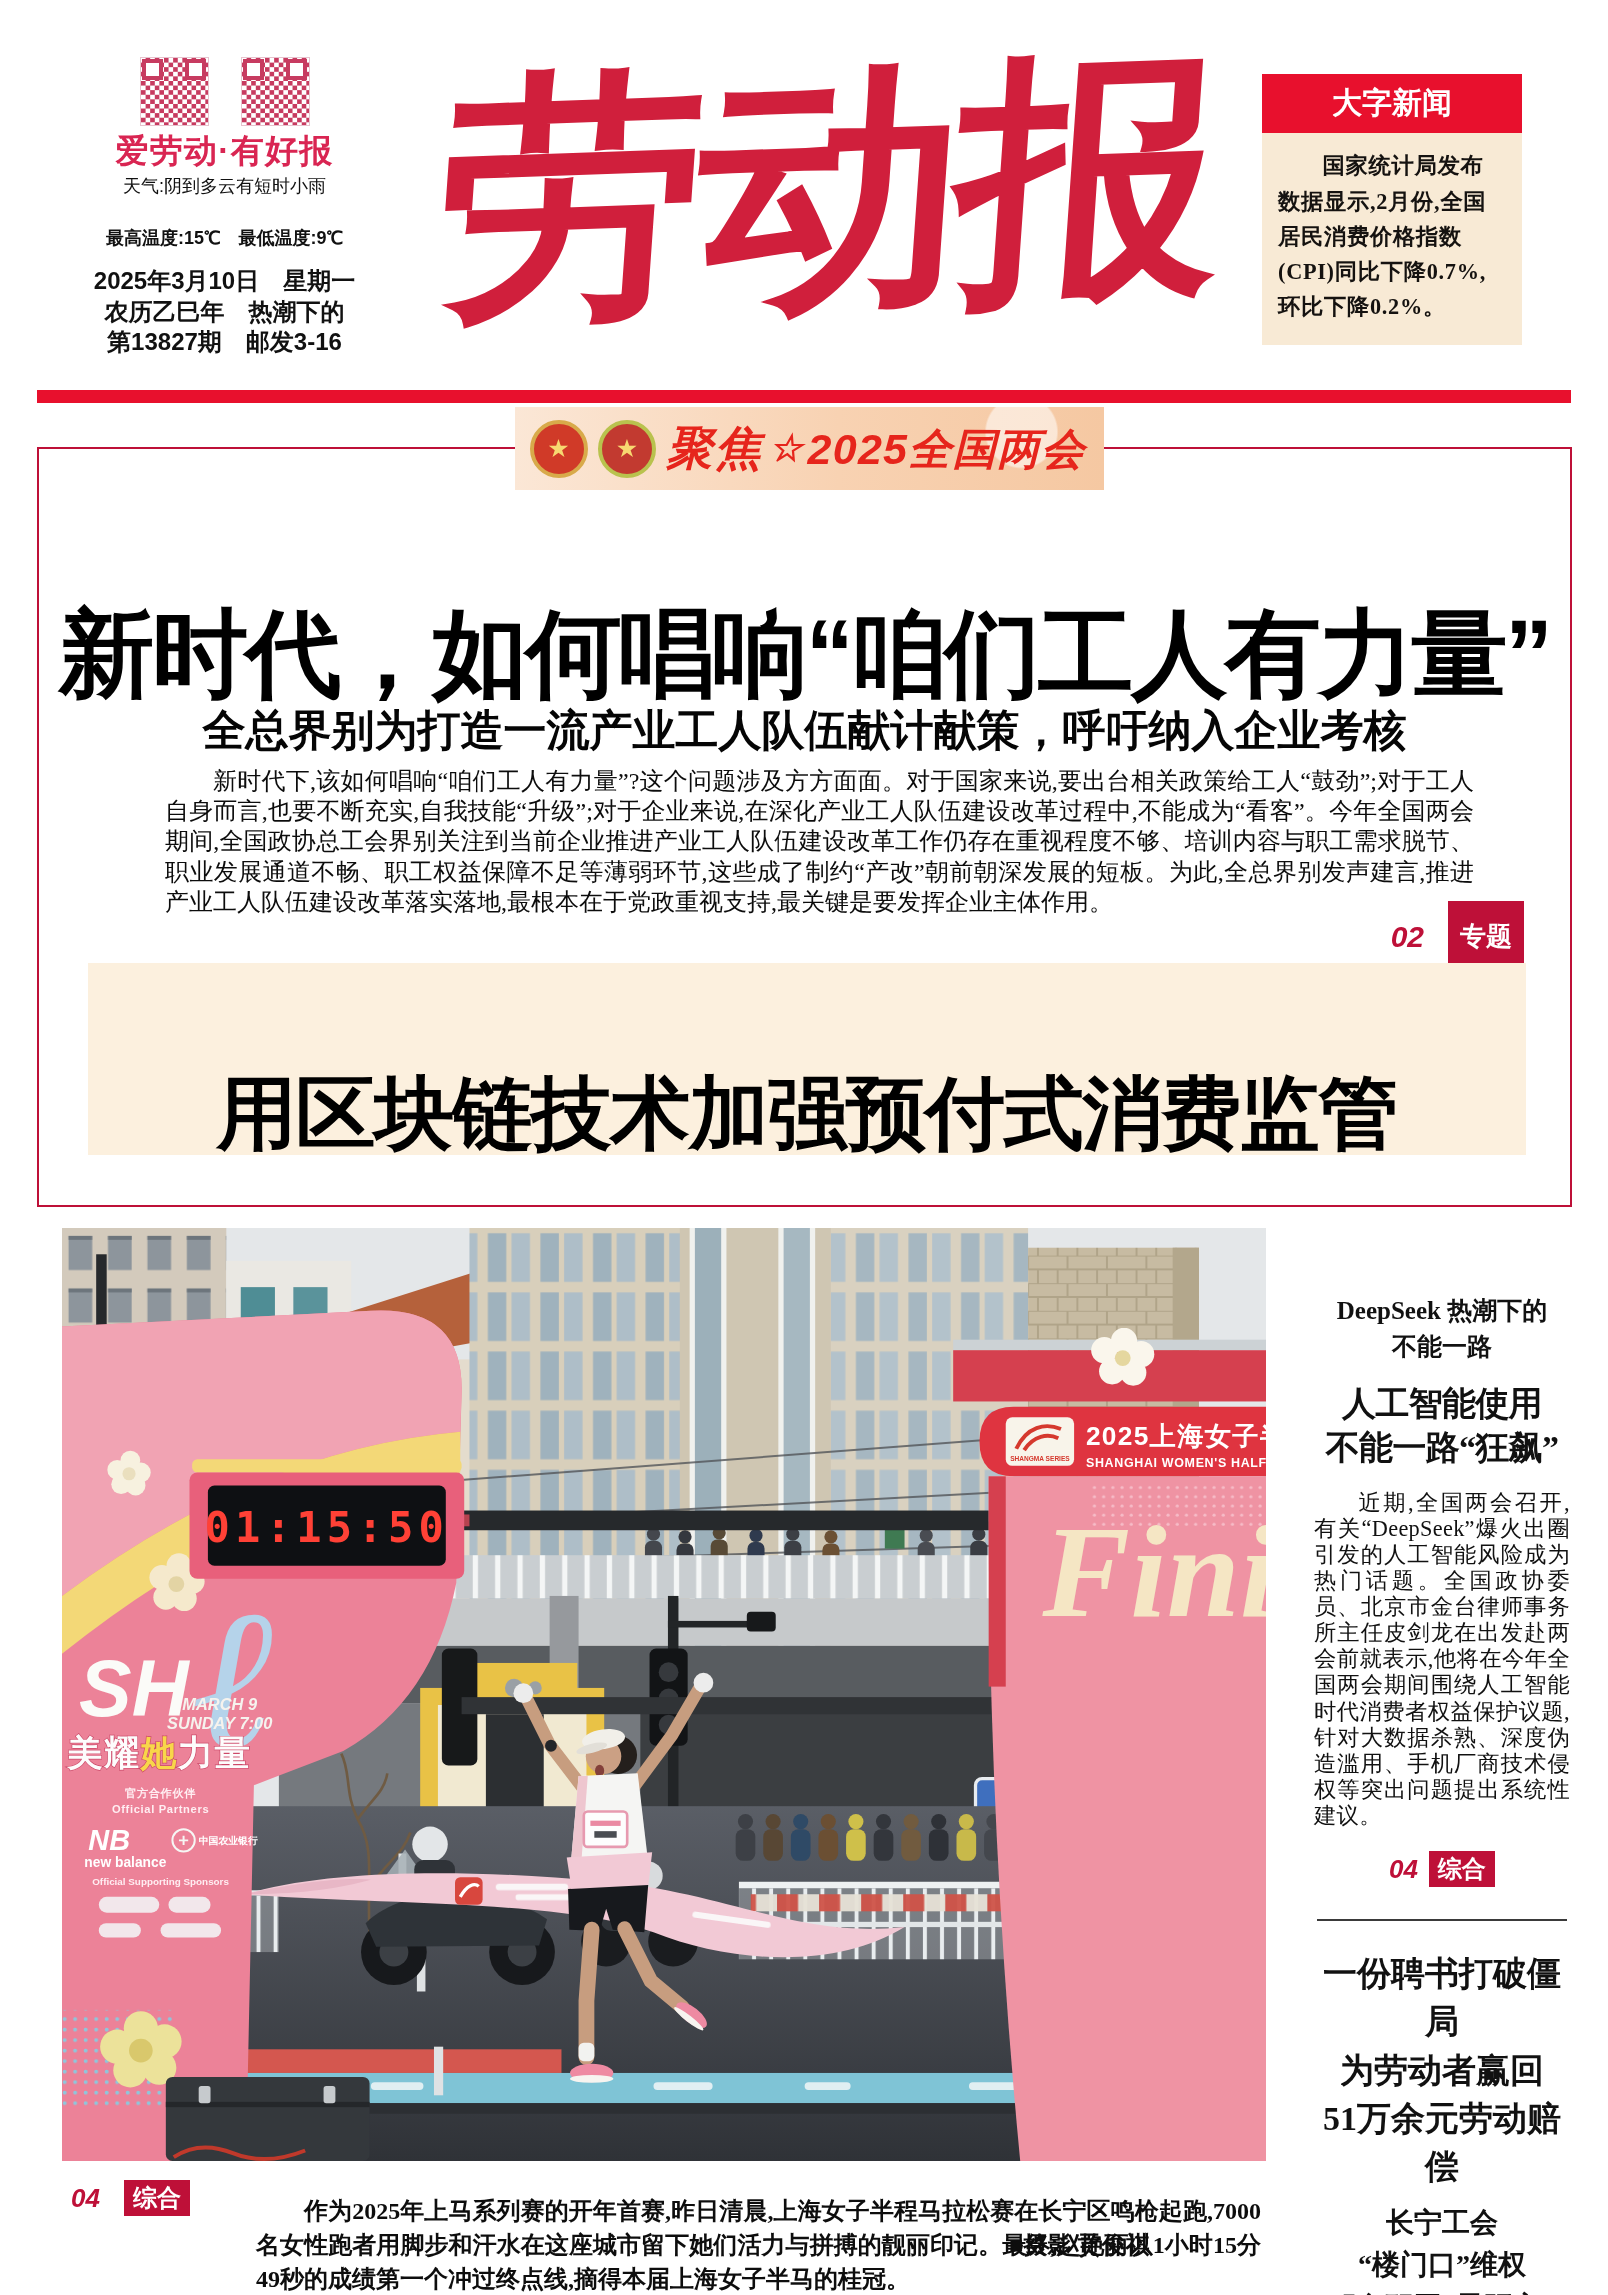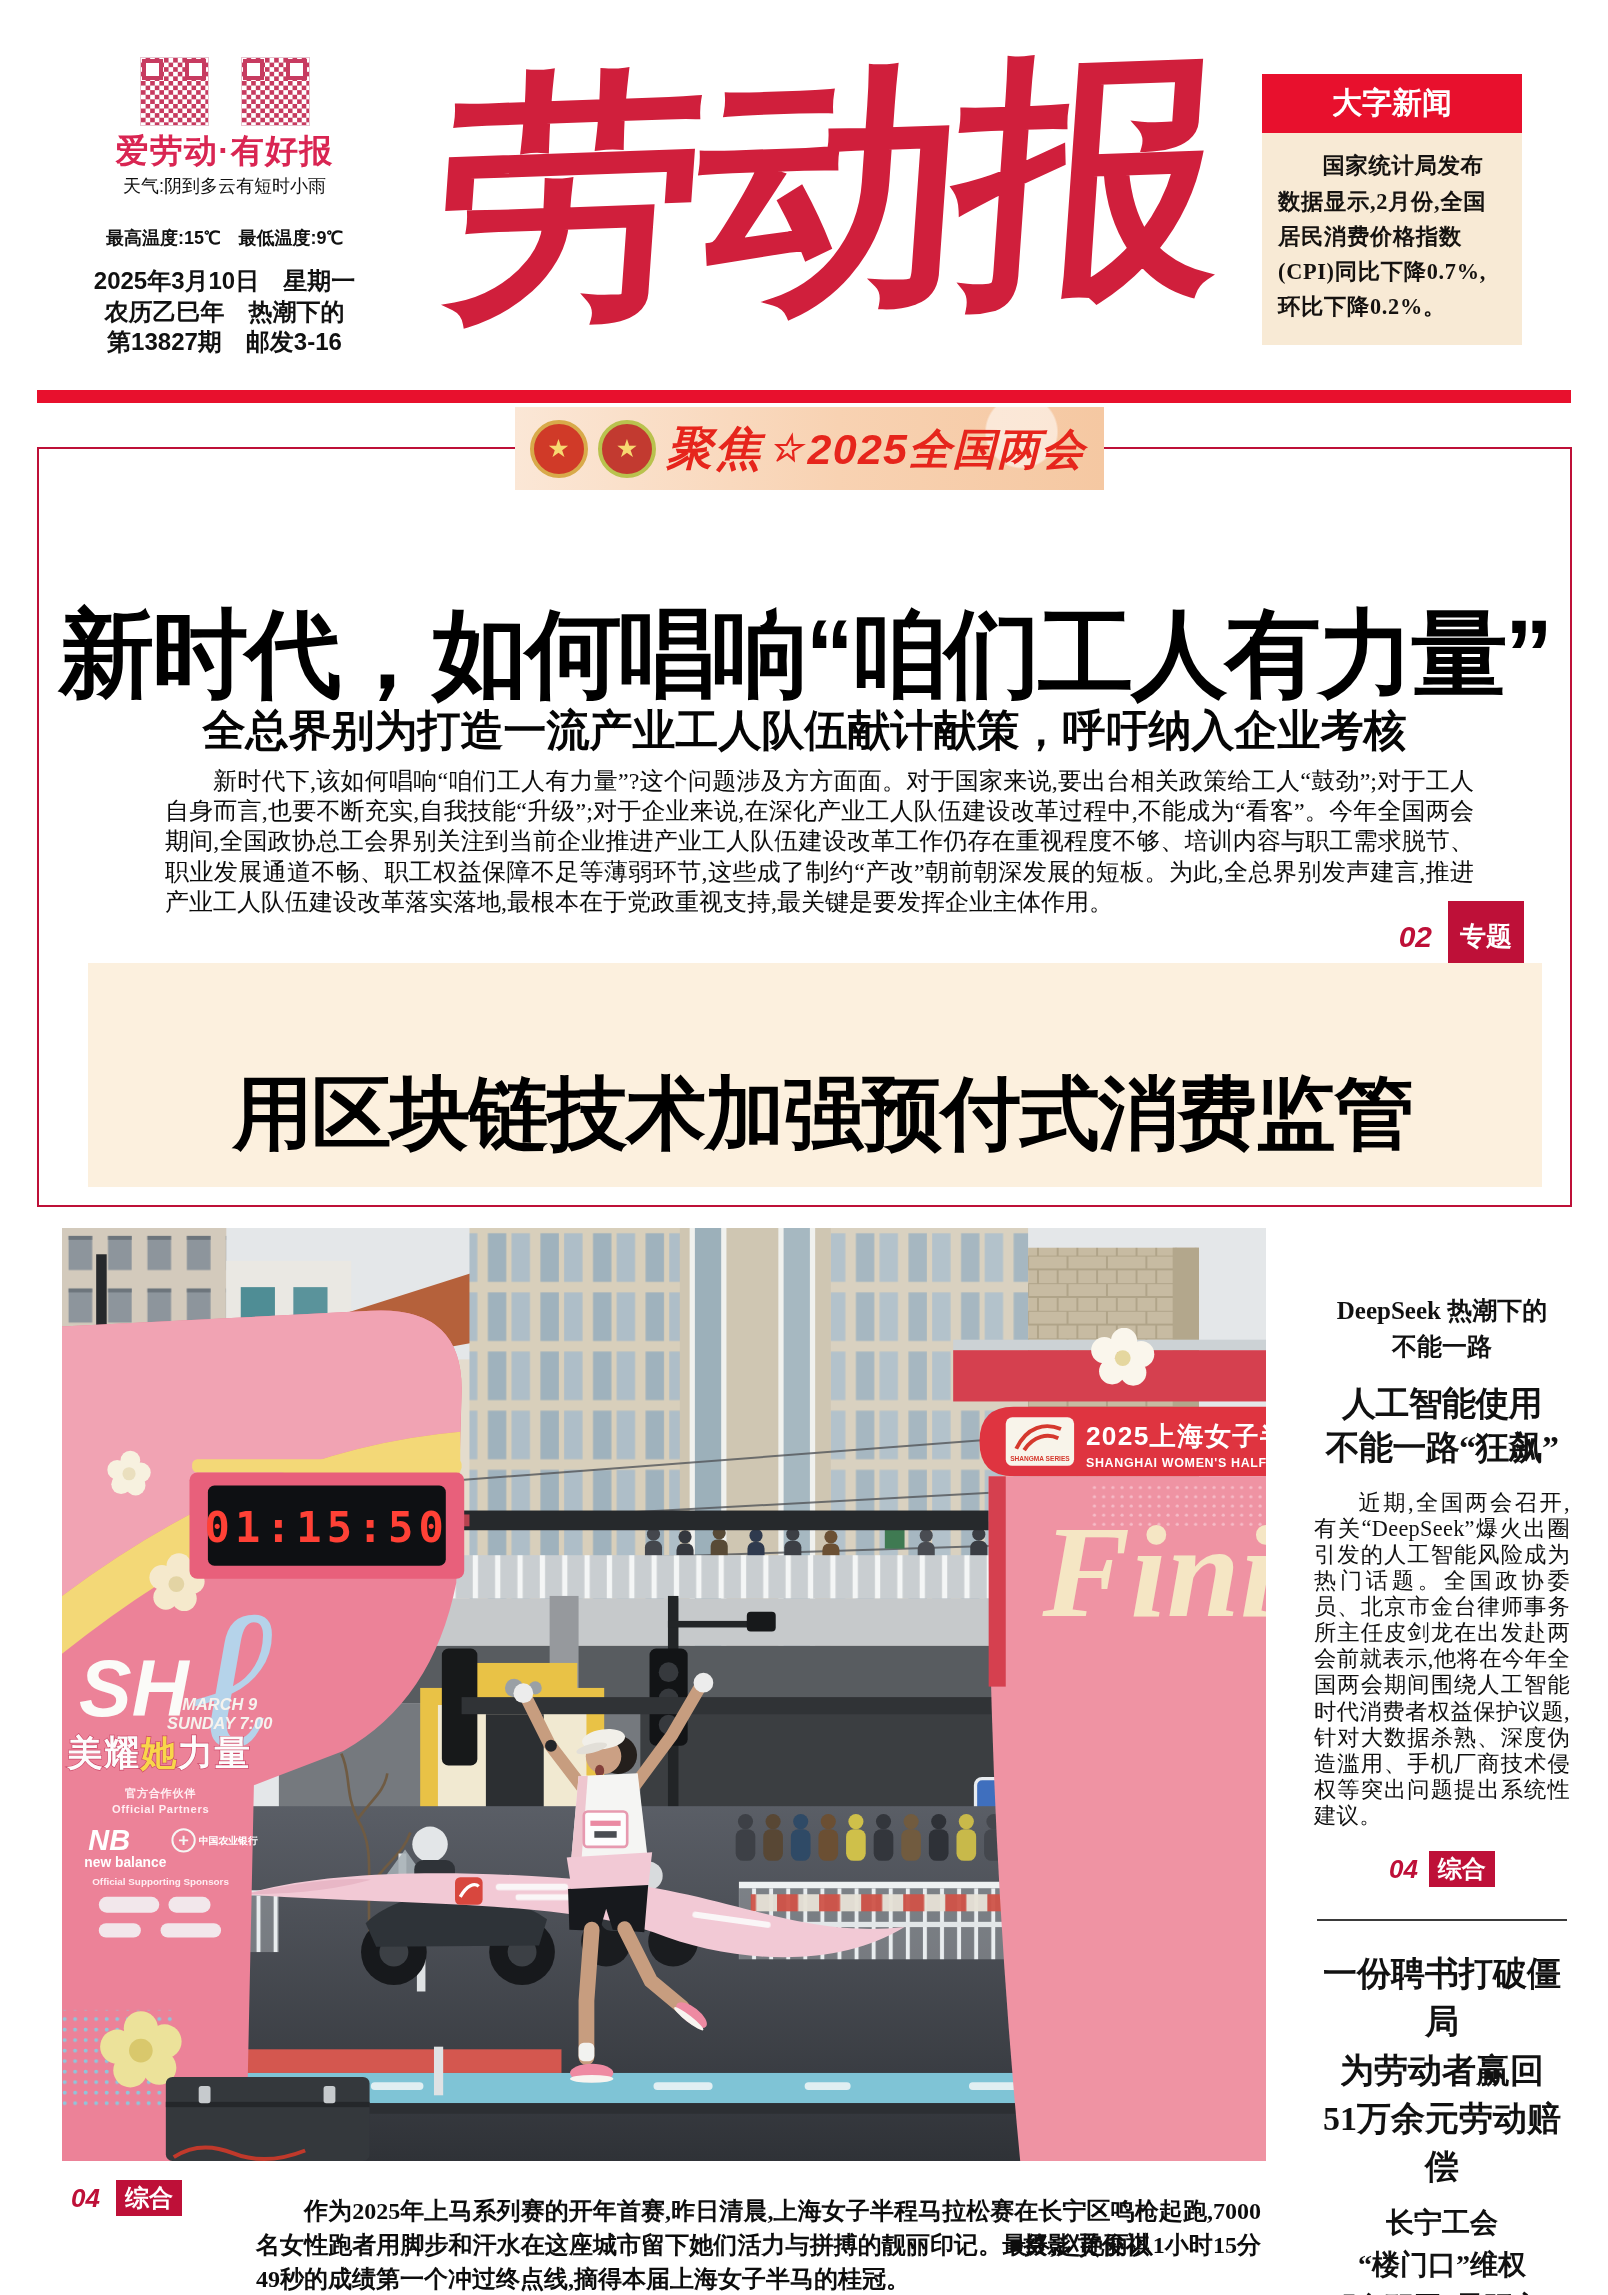--- a/index.html
+++ b/index.html
@@ -54,29 +54,29 @@
   .banner-star{font-size:37px;margin:0 5.3px;align-self:center;}
   .banner-session{font-size:43px;letter-spacing:1.3px;}
 
   .lead-headline{position:absolute;left:0;right:0;top:78px;text-align:center;
       font-family:"Liberation Sans",sans-serif;font-weight:900;font-size:96px;
       letter-spacing:-2.6px;color:#000;white-space:nowrap;}
   .lead-sub{position:absolute;left:0;right:0;top:217px;text-align:center;
       font-size:43px;font-weight:700;color:#050505;white-space:nowrap;}
   .lead-body{position:absolute;left:126px;top:293px;width:1309px;font-size:24px;
       line-height:1.26;text-align:justify;text-indent:2em;color:#0c0c0c;}
-  .ref-row{display:flex;gap:16px;align-items:center;}
+  .ref-row{display:flex;gap:24px;align-items:center;}
   .lead-ref{position:absolute;right:46px;top:452px;}
   .ref-num{font-family:"Liberation Sans",sans-serif;font-style:italic;font-weight:700;
       font-size:30px;color:#be1038;}
   .tagbox{background:#be1038;color:#fff;font-family:"Liberation Sans",sans-serif;
       font-weight:900;font-size:26px;padding:18px 12px;}
 
-  .cream-box{position:absolute;left:49px;top:514px;width:1438px;height:224px;
-      background:#fcf0de;text-align:center;padding-left:16px;}
+  .cream-box{position:absolute;left:49px;top:514px;width:1438px;height:192px;
+      background:#fcf0de;text-align:center;}
   .cream-h{padding-top:18.4px;font-family:"Liberation Sans",sans-serif;font-weight:900;
       font-size:80px;letter-spacing:-1.3px;color:#000;white-space:nowrap;}
   .cream-sub{margin-top:10.5px;font-size:38px;font-weight:700;color:#050505;white-space:nowrap;}
 
   
   .photo{position:absolute;left:62px;top:1228px;width:1204px;height:933px;margin:0;}
   .photo svg{display:block;width:100%;height:100%;}
   .t-clock{font:700 64px "DejaVu Sans Mono",monospace;fill:#ff4136;letter-spacing:8px;}
   .t-sh{font:italic 900 120px "Liberation Sans",sans-serif;fill:#fbfbf8;}
   .t-e{font:italic 400 300px "DejaVu Serif",serif;fill:#b5d3ea;}

